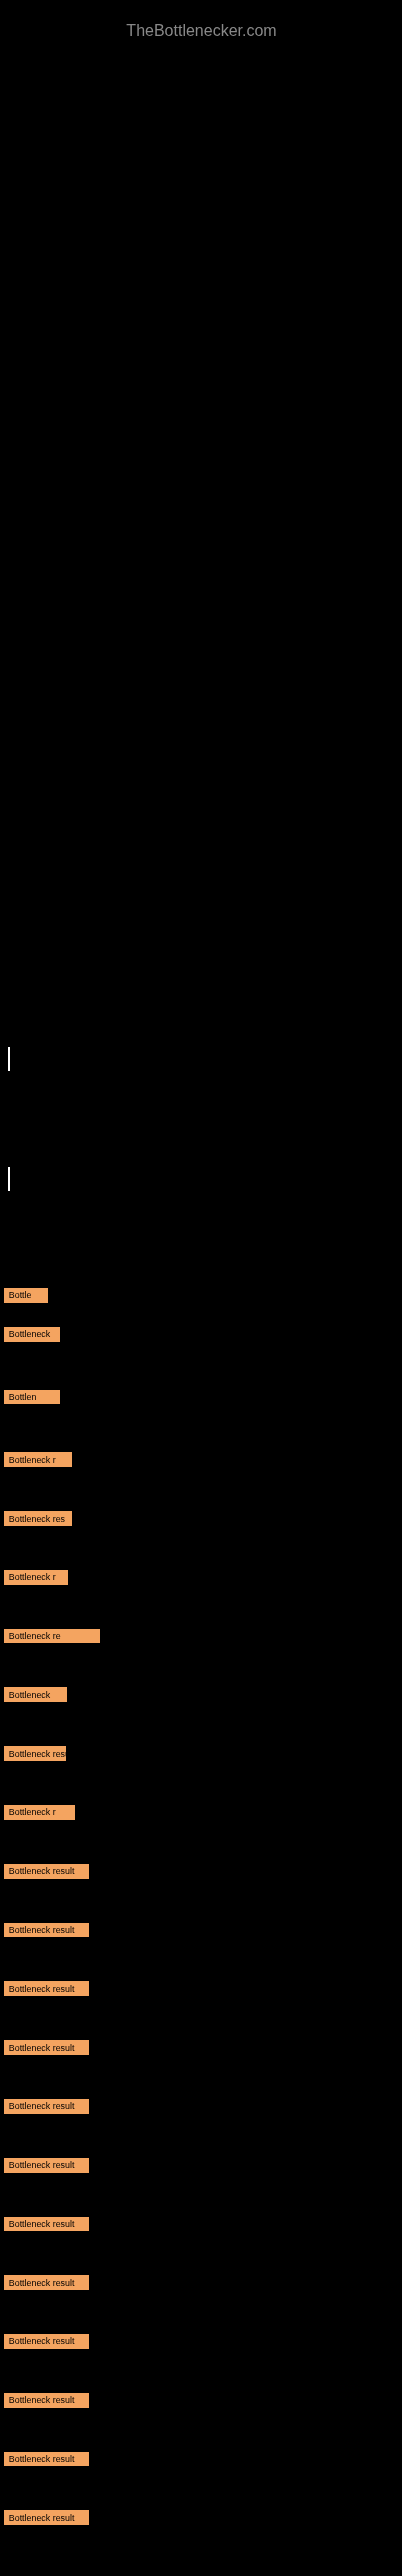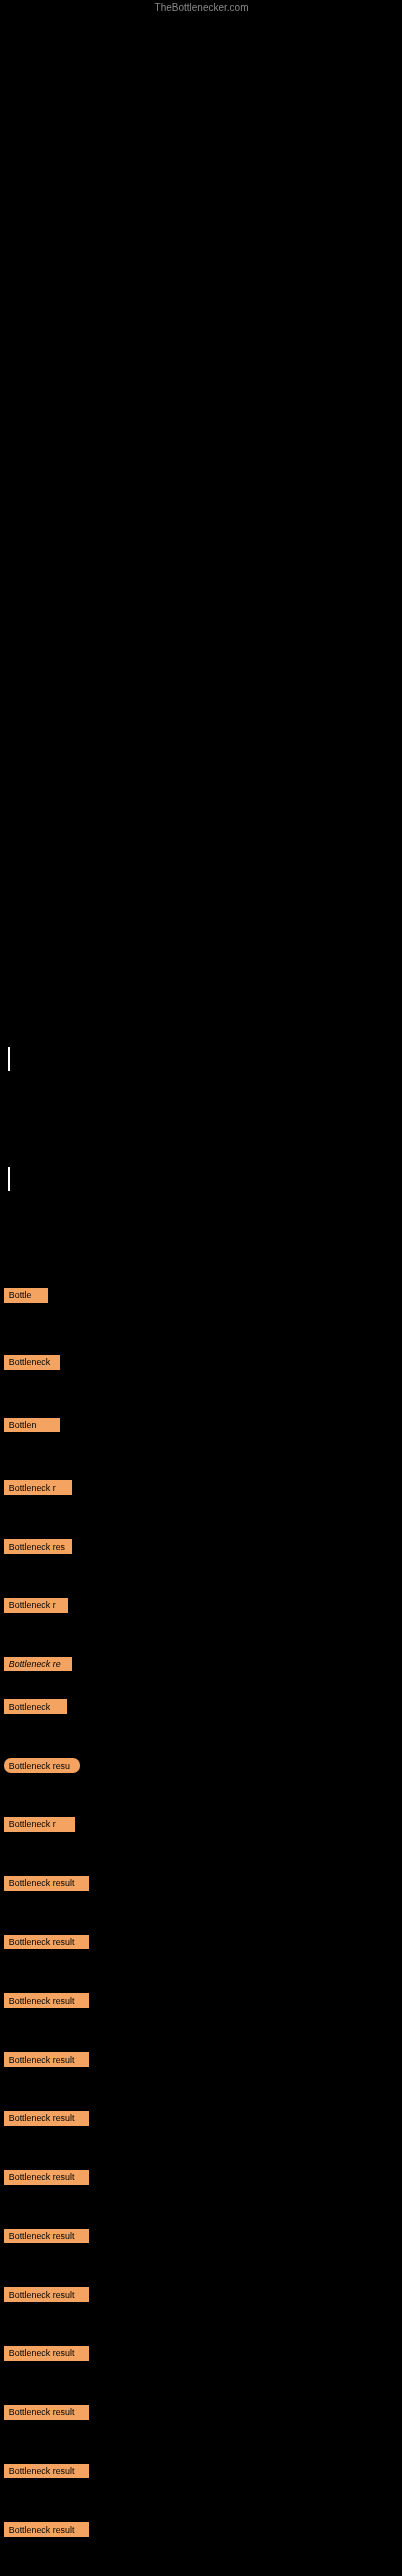--- a/index.html
+++ b/index.html
@@ -11,25 +11,25 @@
     body {
       background-color: #000000;
       width: 403px;
       min-height: 2576px;
       font-family: Arial, sans-serif;
       position: relative;
     }
 
     .site-title {
       position: absolute;
-      top: 2px;
+      top: 22px;
       left: 50%;
       transform: translateX(-50%);
       color: #888888;
-      font-size: 10px;
+      font-size: 16px;
       white-space: nowrap;
     }
 
     .vertical-line-1 {
       position: absolute;
       left: 8px;
       top: 1047px;
       width: 1.6px;
       height: 24px;
       background-color: #ffffff;
@@ -57,29 +57,29 @@
       background-color: #f4a460;
       color: #000000;
       font-size: 8.9px;
       padding: 2.4px 4.8px;
       margin-bottom: 44px;
       display: inline-block;
       white-space: nowrap;
     }
 
     
-    .item-1 { width: 44px; margin-bottom: 52px; }
+    .item-1 { width: 44px; margin-bottom: 24px; }
     .item-2 { width: 56px; margin-bottom: 48px; }
     .item-3 { width: 56px; margin-bottom: 48px; }
     .item-4 { width: 68px; margin-bottom: 44px; }
     .item-5 { width: 68px; margin-bottom: 44px; }
     .item-6 { width: 64px; margin-bottom: 44px; }
-    .item-7 { width: 68px; margin-bottom: 28px; font-style: italic; }
+    .item-7 { width: 96px; margin-bottom: 44px; }
     .item-8 { width: 63px; margin-bottom: 44px; }
-    .item-9 { width: 76px; margin-bottom: 44px; border-radius: 7px; }
+    .item-9 { width: 62px; margin-bottom: 44px; }
     .item-10 { width: 71px; margin-bottom: 44px; }
     .item-11 { width: 85px; margin-bottom: 44px; }
     .item-12 { width: 85px; margin-bottom: 44px; }
     .item-13 { width: 85px; margin-bottom: 44px; }
     .item-14 { width: 85px; margin-bottom: 44px; }
     .item-15 { width: 85px; margin-bottom: 44px; }
     .item-16 { width: 85px; margin-bottom: 44px; }
     .item-17 { width: 85px; margin-bottom: 44px; }
     .item-18 { width: 85px; margin-bottom: 44px; }
     .item-19 { width: 85px; margin-bottom: 44px; }

